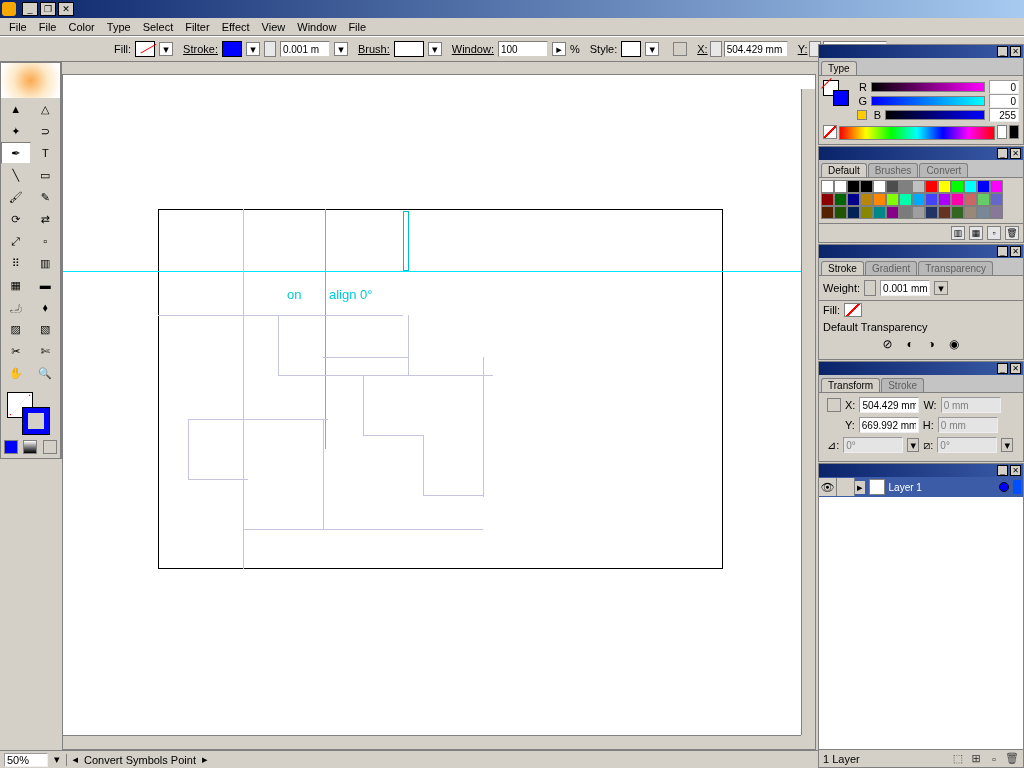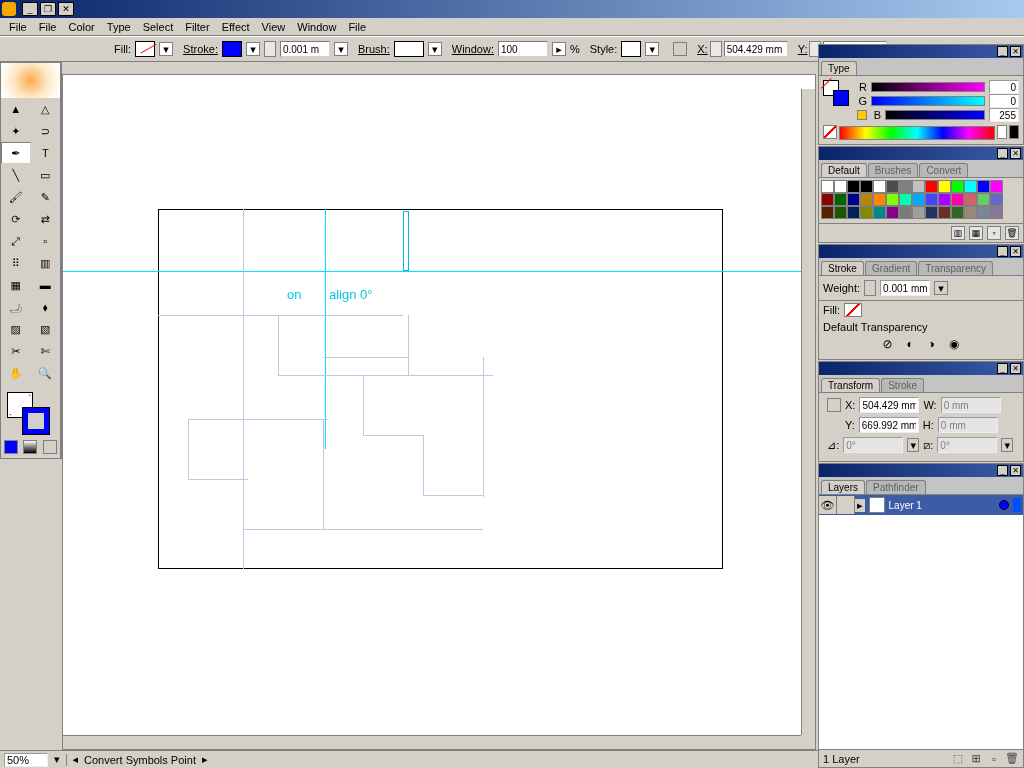--- a/index.html
+++ b/index.html
@@ -411,24 +411,20 @@
           <span class="dd" style="width:12px;height:14px;border:1px solid #808080;display:inline-flex;align-items:center;justify-content:center;">▾</span>
       </div>
     </div>
   </div>
 
   <div class="panel layers-panel">
     <div class="panel-titlebar">
       <div class="mini-btn">_</div>
       <div class="mini-btn">✕</div>
     </div>
-    <div class="tabs">
-      <div class="tab">Layers</div>
-      <div class="tab inactive">Pathfinder</div>
-    </div>
     <div class="layers-scroll">
       <div class="layer-row">
         <div class="eye">👁</div>
         <div class="lock"></div>
         <span style="color:#000;background:#d4d0c8;padding:0 2px;">▸</span>
         <div class="thumb"></div>
         <div class="name">Layer 1</div>
         <div class="dot"></div>
         <div style="width:8px;height:14px;background:#0050ff;margin-right:2px;"></div>
       </div>

